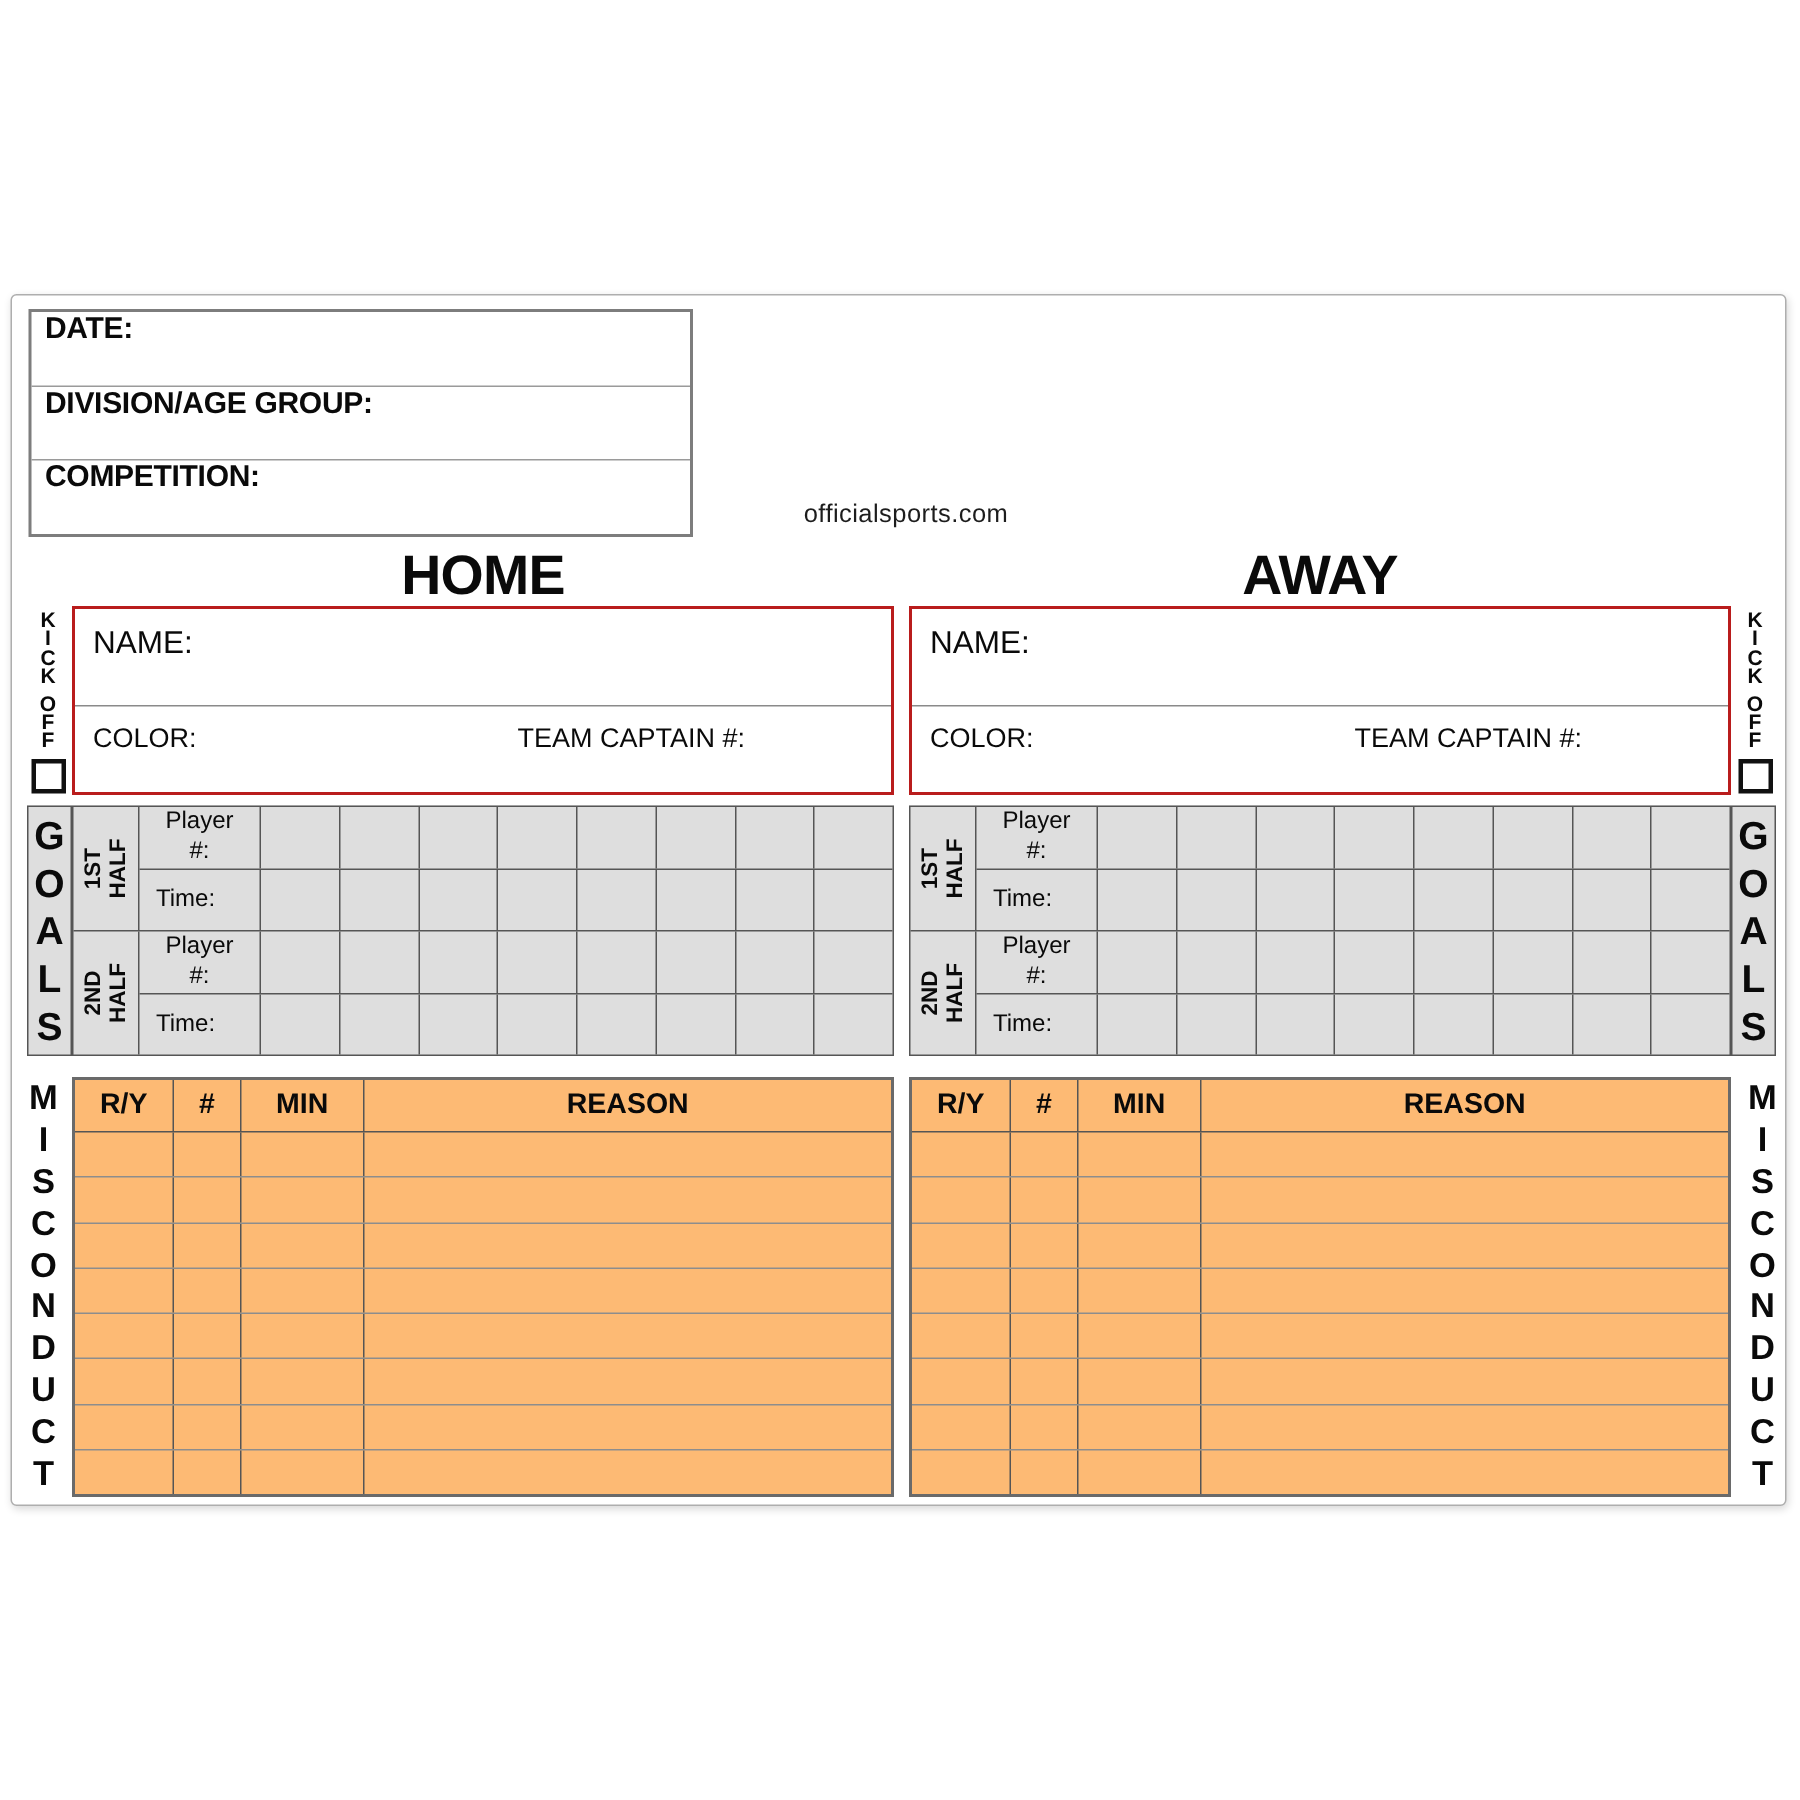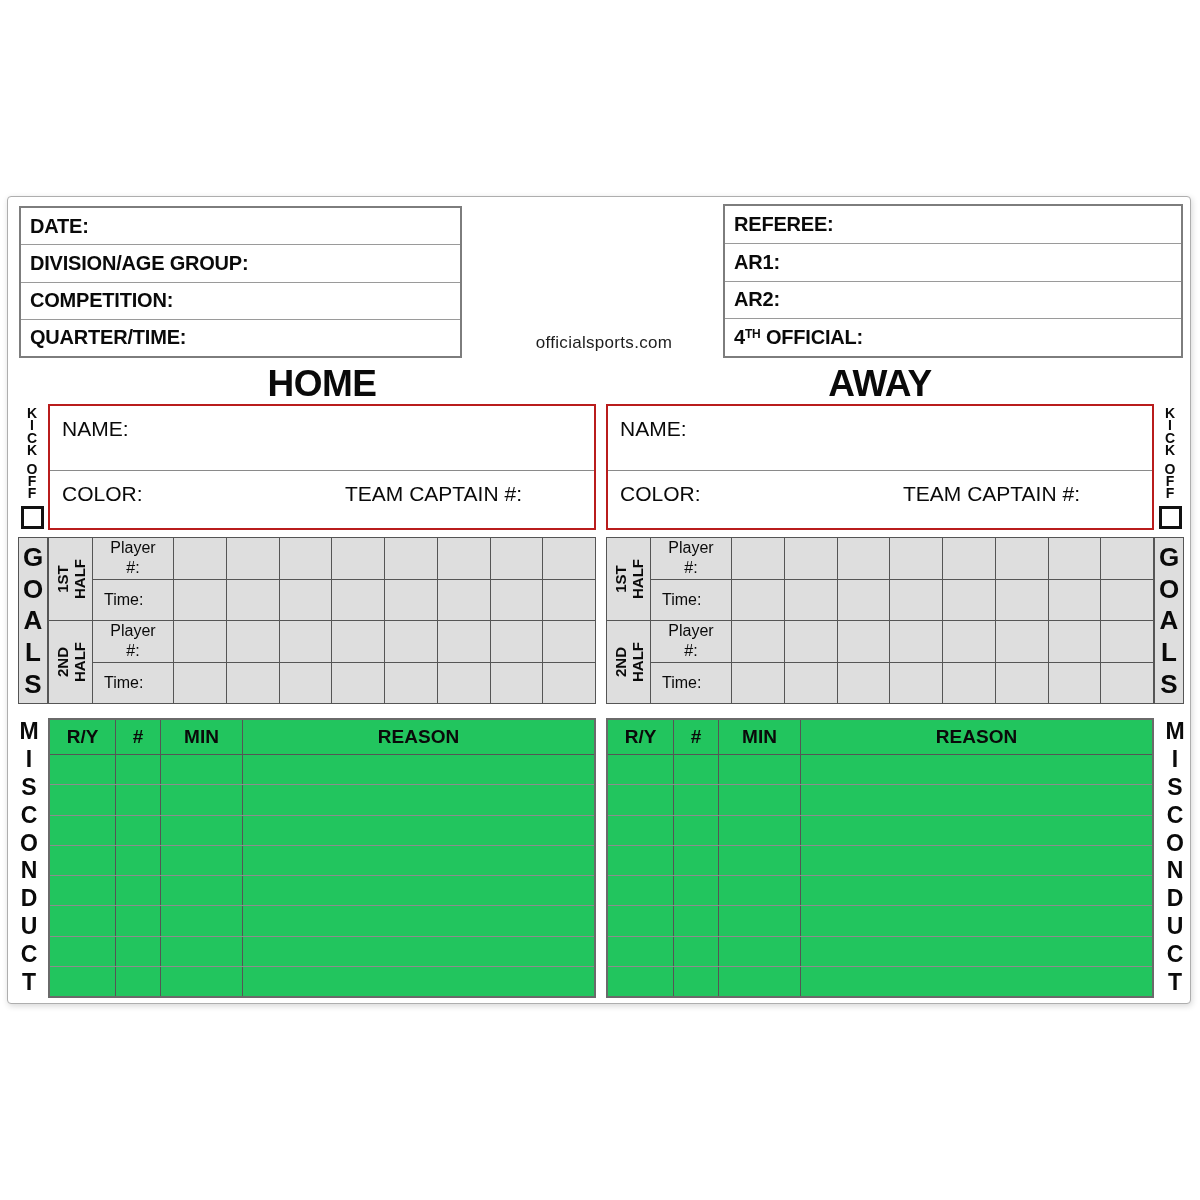--- a/index.html
+++ b/index.html
@@ -6,21 +6,21 @@
   html,body { background:#fff; }
   body { width:1200px; height:1200px; font-family:"Liberation Sans", sans-serif; color:#0a0a0a; }
   .page { position:relative; width:1200px; height:1200px; background:#fff; overflow:hidden; }
   .card { position:absolute; left:7px; top:196px; width:1184px; height:808px; background:#fff;
           border:1px solid #aeaeae; border-radius:4px; box-shadow:1px 2px 6px rgba(0,0,0,.16); }
 
   
   .box { position:absolute; border:2px solid #7d7d7d; background:#fff; display:flex; flex-direction:column; }
   .match-box { left:11px; top:9px; width:443px; height:152px; }
   .officials-box { left:715px; top:7px; width:460px; height:154px; }
-  .frow { flex:1; display:flex; align-items:center; padding-left:9px; border-top:1px solid #9a9a9a; }
+  .frow { flex:1; display:flex; align-items:flex-start; padding-left:9px; border-top:1px solid #9a9a9a; }
   .frow:first-child { border-top:none; }
   .flabel { font-weight:bold; font-size:20px; letter-spacing:-0.2px; white-space:nowrap; }
   .sup { font-size:12px; font-weight:bold; position:relative; top:-6px; }
 
   
   .logo { position:absolute; left:481px; top:7px; width:230px; height:120px; }
   .stripe { position:absolute; height:12px; background:#111; }
   .st-r1 { left:110px; right:0; top:3px; }
   .st-r2 { left:110px; right:0; top:21px; }
   .st-r3 { left:110px; right:0; top:39px; }
@@ -45,21 +45,21 @@
   .ko-left { left:9px; } .ko-right { left:1147px; }
   .kword { display:flex; flex-direction:column; align-items:center; }
   .kword .vchar { font-size:14px; font-weight:bold; line-height:12.4px; }
   .ko-gap { height:6px; }
   .kcheckbox { width:23px; height:23px; border:3px solid #111; margin-top:6px; background:#fff; }
 
   
   .team-box { position:absolute; top:207px; width:548px; height:126px; border:2px solid #b91c1c; background:#fff; }
   .tb-left { left:40px; } .tb-right { left:598px; }
   .tb-name { height:65px; border-bottom:1px solid #8a8a8a; padding:11px 0 0 12px; font-size:21px; }
-  .tb-color { position:relative; height:57px; padding:11px 0 11px 12px; font-size:21px; }
+  .tb-color { position:relative; height:57px; padding:11px 0 11px 12px; font-size:18px; }
   .tb-captain { position:absolute; left:295px; top:11px; }
 
   
   .goals-letters { position:absolute; top:340px; width:30px; height:167px; background:#dedede;
                    border:1px solid #555; display:flex; flex-direction:column; align-items:center;
                    justify-content:space-around; padding:3px 0; }
   .gl-left { left:10px; } .gl-right { left:1146px; }
   .goals-letters .vchar { font-size:26px; font-weight:bold; line-height:1; }
   .ggrid { position:absolute; top:340px; width:548px; height:167px; border:1px solid #555;
            background:#dedede; display:flex; flex-direction:column; }
@@ -78,21 +78,21 @@
   .glabel.time { padding-left:11px; }
   .gcell { flex:1; border-right:1px solid #555; }
   .gcell:last-child { border-right:none; }
 
   
   .misc-letters { position:absolute; top:523px; width:36px; height:274px; display:flex;
                   flex-direction:column; align-items:center; justify-content:space-between; }
   .ml-left { left:3px; } .ml-right { left:1149px; }
   .misc-letters .vchar { font-size:23px; font-weight:bold; line-height:1; }
   .mtable { position:absolute; top:521px; width:548px; height:280px; border:2px solid #6a6a6a;
-            background:#22c55e; display:flex; flex-direction:column; }
+            background:#fdba74; display:flex; flex-direction:column; }
   .mt-left { left:40px; } .mt-right { left:598px; }
   .mheader { height:35px; display:flex; border-bottom:1px solid #555; }
   .mh { border-right:1px solid #555; display:flex; align-items:center; justify-content:center;
         font-weight:bold; font-size:19px; }
   .mh:last-child { border-right:none; }
   .c-ry { width:66px; } .c-num { width:45px; } .c-min { width:82px; } .c-reason { flex:1; }
   .mbody { flex:1; display:flex; flex-direction:column; }
   .mrow { flex:1; display:flex; border-bottom:1px solid #8d8d8d; }
   .mrow:last-child { border-bottom:none; }
   .mc { border-right:1px solid #555; }
@@ -107,41 +107,24 @@
     <div class="box match-box">
       <div class="frow">
         <span class="flabel">DATE:</span>
       </div>
       <div class="frow">
         <span class="flabel">DIVISION/AGE GROUP:</span>
       </div>
       <div class="frow">
         <span class="flabel">COMPETITION:</span>
       </div>
-      <div class="frow">
-        <span class="flabel">QUARTER/TIME:</span>
-      </div>
     </div>
 
     <div class="website">officialsports.com</div>
 
-    <div class="box officials-box">
-      <div class="frow">
-        <span class="flabel">REFEREE:</span>
-      </div>
-      <div class="frow">
-        <span class="flabel">AR1:</span>
-      </div>
-      <div class="frow">
-        <span class="flabel">AR2:</span>
-      </div>
-      <div class="frow">
-        <span class="flabel"><span>4</span><span class="sup">TH</span><span> OFFICIAL:</span></span>
-      </div>
-    </div>
 
     <div class="team-title home-title">HOME</div>
     <div class="team-title away-title">AWAY</div>
 
     <div class="kickoff ko-left">
       <div class="kword">
           <div class="vchar">K</div>
           <div class="vchar">I</div>
           <div class="vchar">C</div>
           <div class="vchar">K</div>

